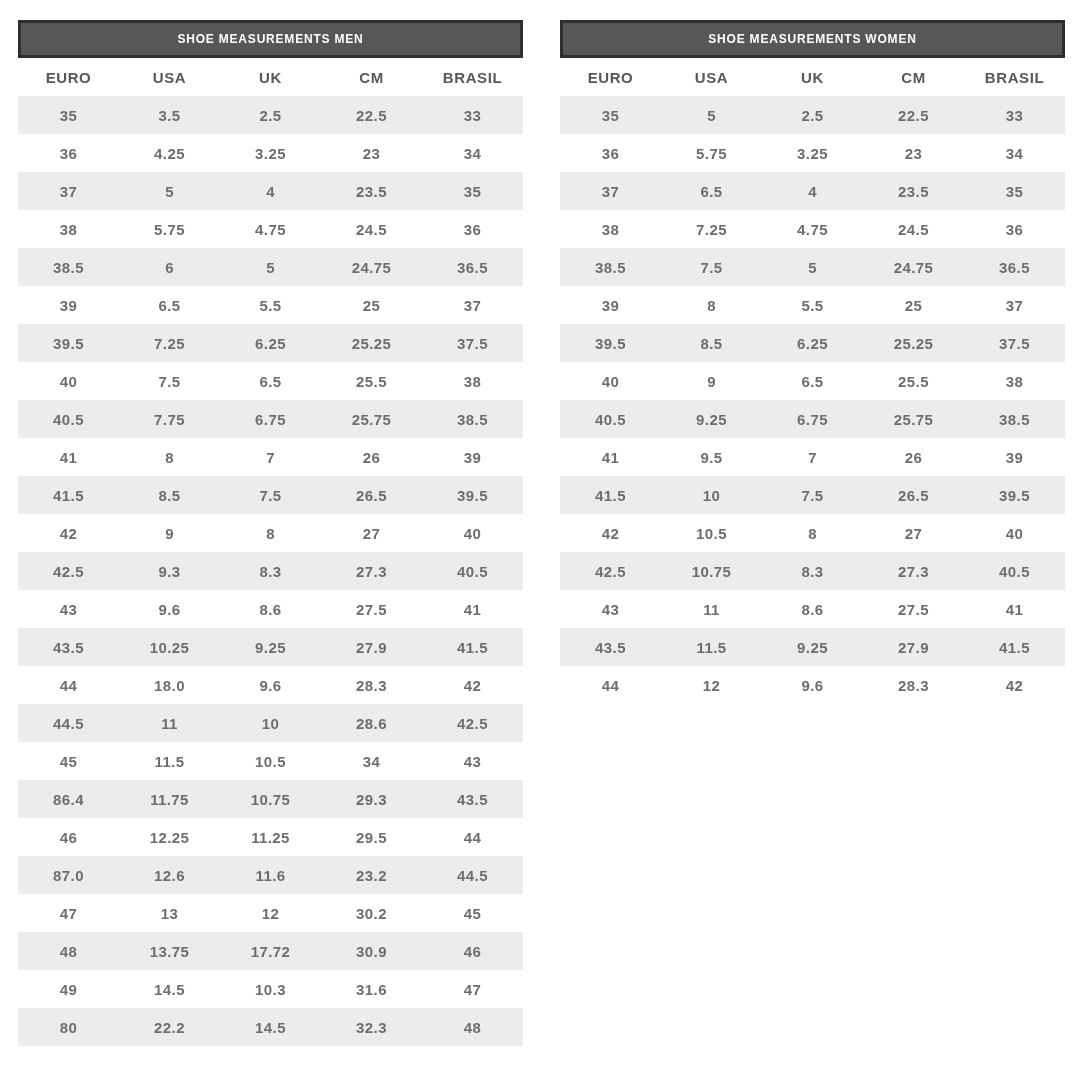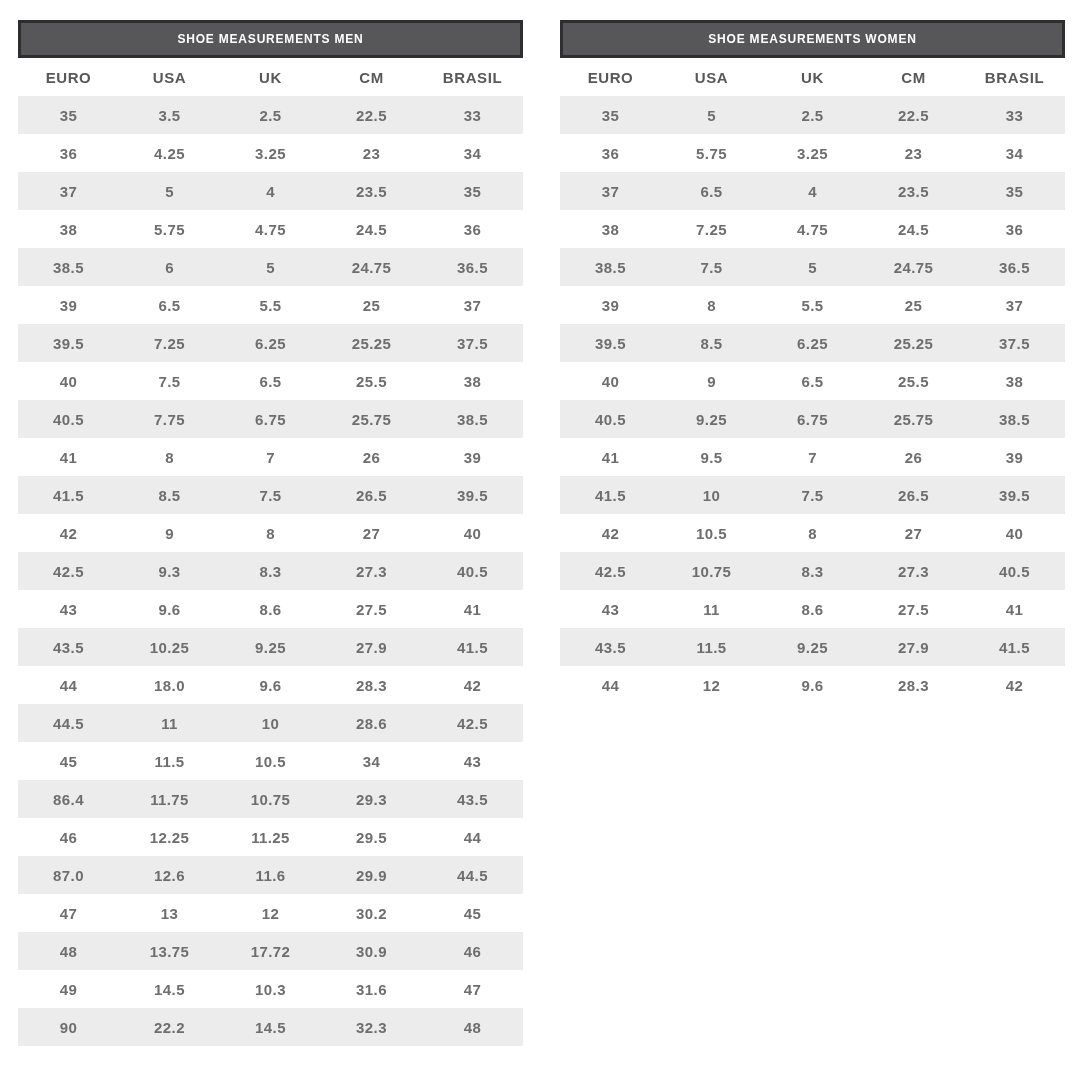--- a/index.html
+++ b/index.html
@@ -213,21 +213,21 @@
           <div class="cell">46</div>
           <div class="cell">12.25</div>
           <div class="cell">11.25</div>
           <div class="cell">29.5</div>
           <div class="cell">44</div>
         </div>
         <div class="row">
           <div class="cell">87.0</div>
           <div class="cell">12.6</div>
           <div class="cell">11.6</div>
-          <div class="cell">29.9</div>
+          <div class="cell">23.2</div>
           <div class="cell">44.5</div>
         </div>
         <div class="row">
           <div class="cell">47</div>
           <div class="cell">13</div>
           <div class="cell">12</div>
           <div class="cell">30.2</div>
           <div class="cell">45</div>
         </div>
         <div class="row">
@@ -238,21 +238,21 @@
           <div class="cell">46</div>
         </div>
         <div class="row">
           <div class="cell">49</div>
           <div class="cell">14.5</div>
           <div class="cell">10.3</div>
           <div class="cell">31.6</div>
           <div class="cell">47</div>
         </div>
         <div class="row">
-          <div class="cell">90</div>
+          <div class="cell">80</div>
           <div class="cell">22.2</div>
           <div class="cell">14.5</div>
           <div class="cell">32.3</div>
           <div class="cell">48</div>
         </div>
       </div>
   </section>
 
   <section class="size-table">
     <header class="table-title">SHOE MEASUREMENTS WOMEN</header>

